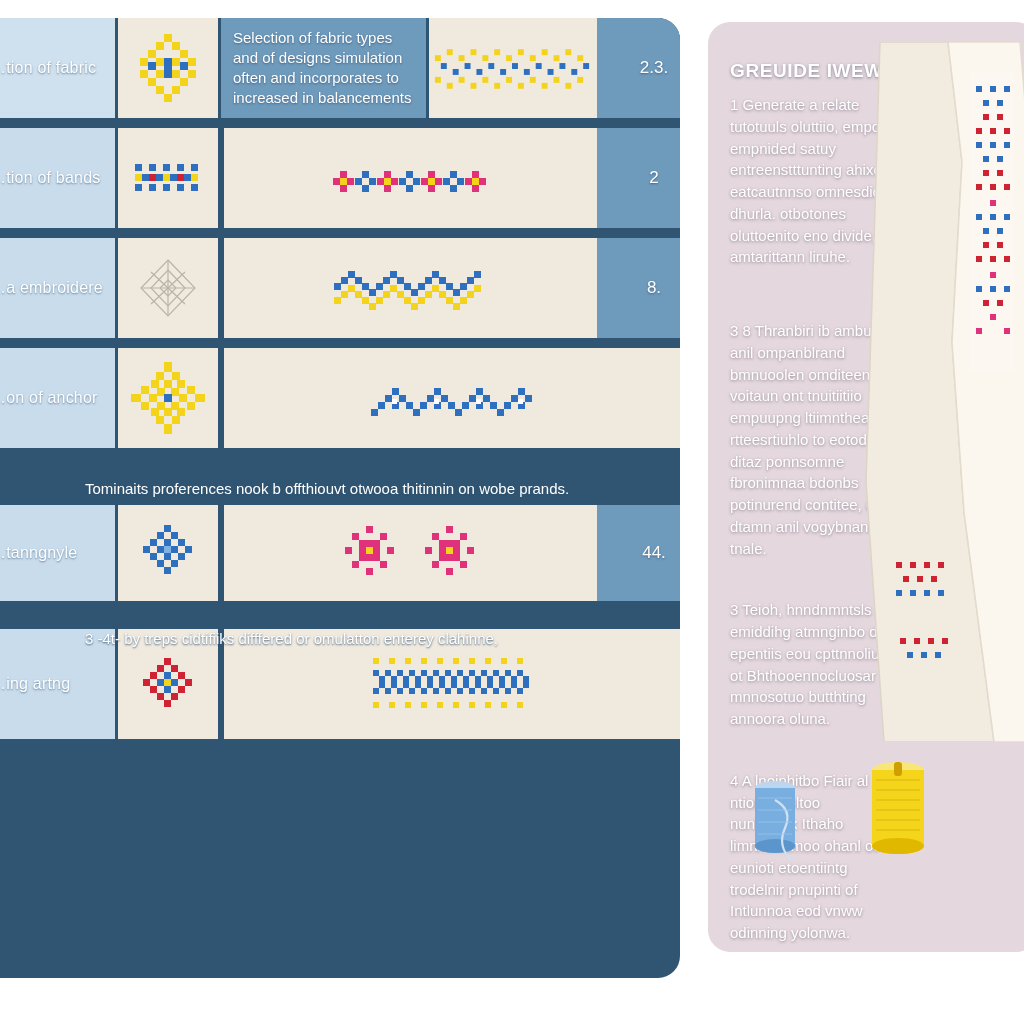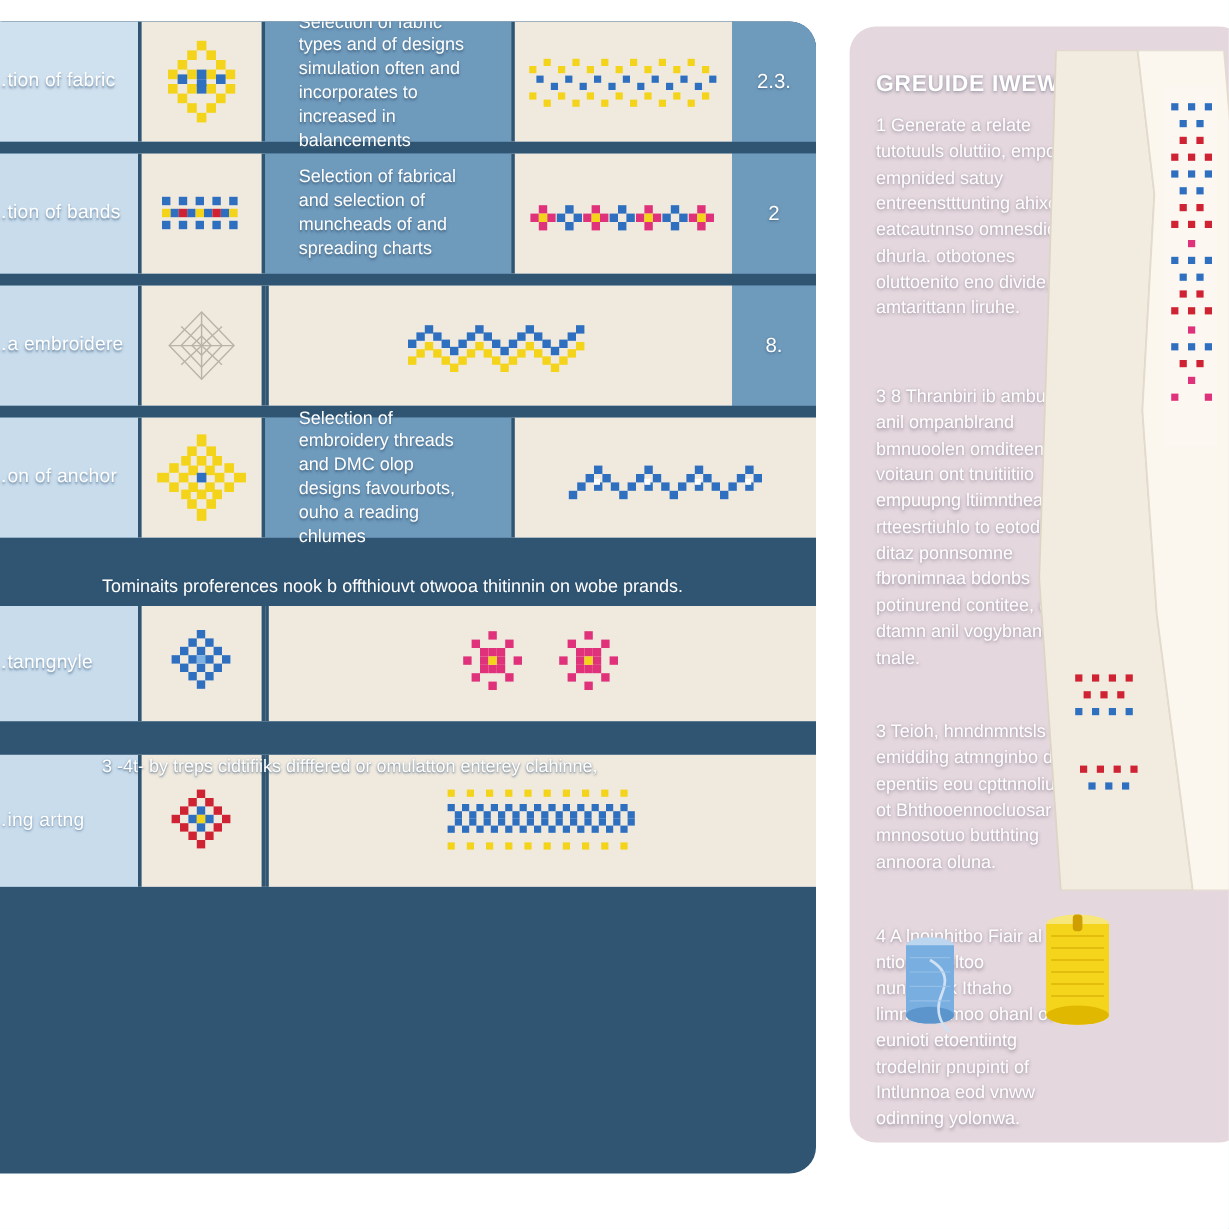--- a/index.html
+++ b/index.html
@@ -64,47 +64,48 @@
     border-left: 3px solid #2f5572;
     border-right: 3px solid #2f5572;
   }
 
   .cell-desc {
     width: 205px;
     background: #6e9abc;
     color: #ffffff;
     font-size: 15px;
     line-height: 1.32;
-    padding: 10px 28px;
+    padding: 10px 12px;
     box-sizing: border-box;
     display: flex;
     align-items: center;
     text-shadow: 0 1px 2px rgba(60,90,120,0.85);
   }
 
   .cell-band {
     flex: 1;
     background: #efe9de;
     display: flex;
     align-items: center;
     justify-content: center;
     border-left: 3px solid #2f5572;
     position: relative;
     overflow: hidden;
   }
 
   .cell-num {
-    width: 70px;
+    width: 52px;
     background: #6e9abc;
     color: #ffffff;
     font-size: 17px;
     display: flex;
     align-items: center;
     justify-content: center;
     text-shadow: 0 1px 2px rgba(60,90,120,0.85);
+    padding-left: 31px;
   }
 
   .note-line {
     color: #ffffff;
     font-size: 15px;
     padding: 8px 0 8px 105px;
     text-shadow: 0 1px 2px rgba(50,80,110,0.9);
   }
 
   .divider-gap { height: 14px; background: #2f5572; }
@@ -272,21 +273,20 @@
             <rect x="26" y="40" width="7" height="7"></rect>
               <rect x="54" y="40" width="7" height="7"></rect>
           </g>
           <g fill="#f4d41a">
             <rect x="40" y="40" width="7" height="7"></rect>
               <rect x="12" y="40" width="7" height="7"></rect>
               <rect x="68" y="40" width="7" height="7"></rect>
           </g>
         </svg>
       </div>
-      <div class="cell-desc">Selection of fabrical and selection of muncheads of and spreading charts</div>
       <div class="cell-band">
         <svg width="170" height="70" viewBox="0 0 170 70">
           <rect width="170" height="70" fill="#efe9de"></rect>
           <g fill="#e0327a">
             <rect x="14" y="28" width="7" height="7"></rect>
               <rect x="14" y="42" width="7" height="7"></rect>
             <rect x="7" y="35" width="7" height="7"></rect>
               <rect x="21" y="35" width="7" height="7"></rect>
             <rect x="58" y="28" width="7" height="7"></rect>
               <rect x="58" y="42" width="7" height="7"></rect>
@@ -423,21 +423,20 @@
             <rect x="34" y="34" width="8" height="8"></rect>
               <rect x="48" y="34" width="8" height="8"></rect>
             <rect x="34" y="48" width="8" height="8"></rect>
               <rect x="48" y="48" width="8" height="8"></rect>
           </g>
           <g fill="#2f6fc0">
             <rect x="41" y="40" width="8" height="8"></rect>
           </g>
         </svg>
       </div>
-      <div class="cell-desc">Selection of embroidery threads and DMC olop designs favourbots, ouho a reading chlumes</div>
       <div class="cell-band">
         <svg width="170" height="70" viewBox="0 0 170 70">
           <rect width="170" height="70" fill="#efe9de"></rect>
           <g fill="#2f6fc0">
             <rect x="4" y="46" width="7" height="7"></rect>
               <rect x="11" y="39" width="7" height="7"></rect>
               <rect x="18" y="32" width="7" height="7"></rect>
             <rect x="25" y="25" width="7" height="7"></rect>
               <rect x="32" y="32" width="7" height="7"></rect>
               <rect x="39" y="39" width="7" height="7"></rect>
@@ -543,20 +542,21 @@
               <rect x="120" y="36" width="7" height="7"></rect>
             <rect x="113" y="29" width="7" height="7"></rect>
               <rect x="127" y="29" width="7" height="7"></rect>
           </g>
           <g fill="#f4d41a">
             <rect x="40" y="29" width="7" height="7"></rect>
               <rect x="120" y="29" width="7" height="7"></rect>
           </g>
         </svg>
       </div>
+      <div class="cell-num">44.</div>
     </div>
 
     <div class="divider-gap" style="height:18px;"></div>
 
     <div class="row" style="height:110px;">
       <div class="cell-label lightbg">…ing artng</div>
       <div class="cell-swatch">
         <svg width="90" height="96" viewBox="0 0 90 96">
           <rect width="90" height="96" fill="#efe9de"></rect>
           <g fill="#cf2233">

